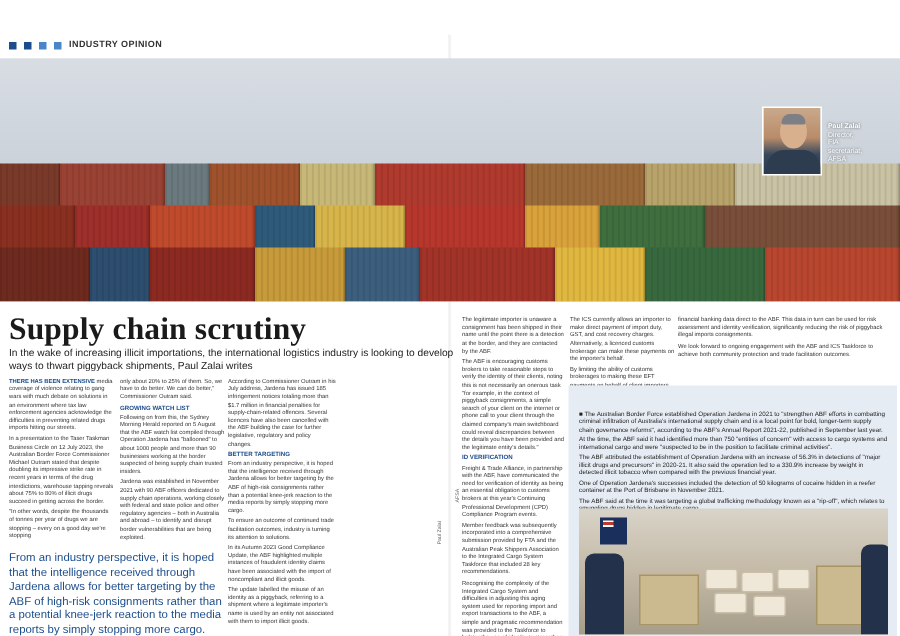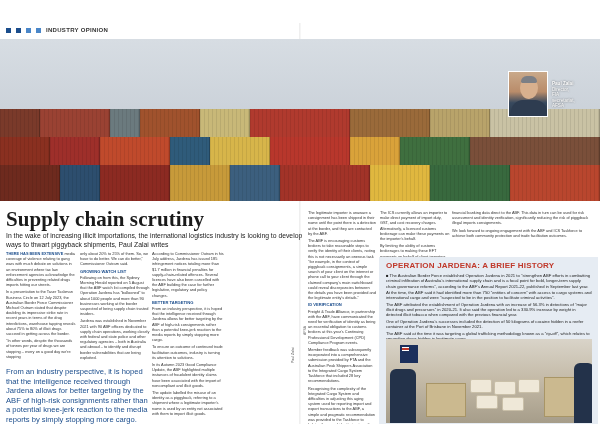--- a/index.html
+++ b/index.html
@@ -177,21 +177,20 @@
       <p>financial banking data direct to the ABF. This data in turn can be used for risk assessment and identity verification, significantly reducing the risk of piggyback illegal imports consignments.</p>
       <p>We look forward to ongoing engagement with the ABF and ICS Taskforce to achieve both community protection and trade facilitation outcomes.</p>
     </div>
 
   <div class="pullquote">From an industry perspective, it is hoped that the intelligence received through Jardena allows for better targeting by the ABF of high-risk consignments rather than a potential knee-jerk reaction to the media reports by simply stopping more cargo.</div>
 
   <div class="side-label">Paul Zalai</div>
   <div class="side-label2">AFSA</div>
 
   <div class="boxout">
-    <h3>OPERATION JARDENA: A BRIEF HISTORY</h3>
     <div class="btxt">
       <p>■ The Australian Border Force established Operation Jardena in 2021 to "strengthen ABF efforts in combatting criminal infiltration of Australia's international supply chain and is a focal point for bold, longer-term supply chain governance reforms", according to the ABF's Annual Report 2021-22, published in September last year.</p>
       <p>At the time, the ABF said it had identified more than 750 "entities of concern" with access to cargo systems and international cargo and were "suspected to be in the position to facilitate criminal activities".</p>
       <p>The ABF attributed the establishment of Operation Jardena with an increase of 56.3% in detections of "major illicit drugs and precursors" in 2020-21. It also said the operation led to a 330.9% increase by weight in detected illicit tobacco when compared with the previous financial year.</p>
       <p>One of Operation Jardena's successes included the detection of 50 kilograms of cocaine hidden in a reefer container at the Port of Brisbane in November 2021.</p>
       <p>The ABF said at the time it was targeting a global trafficking methodology known as a "rip-off", which relates to smuggling drugs hidden in legitimate cargo.</p>
     </div>
     <div class="photo">
       <div class="flag"></div>
       <div class="person" style="left:4px;top:30px;width:26px;height:54px;"></div>

